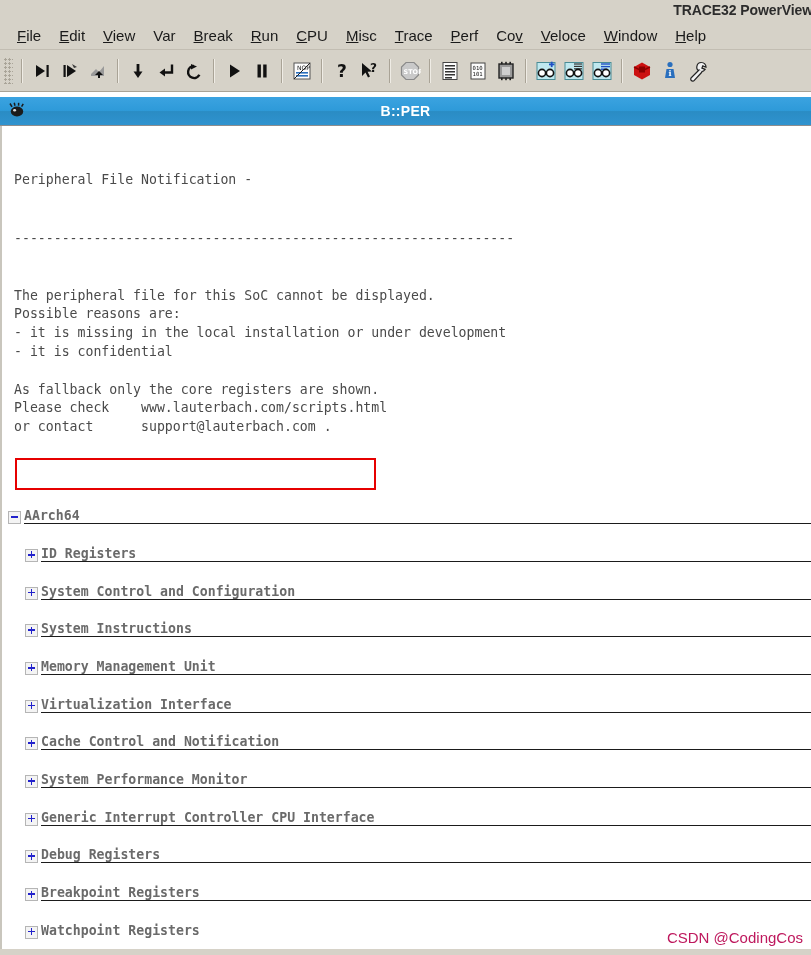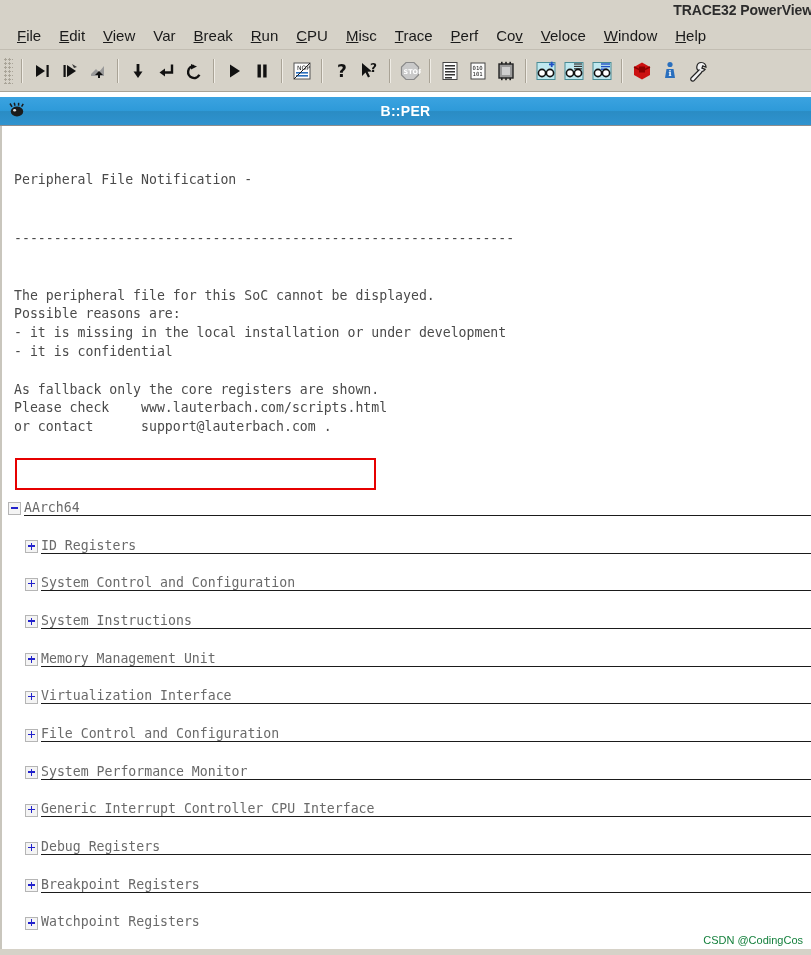--- a/index.html
+++ b/index.html
@@ -168,23 +168,24 @@
 
   
   .tree {
     position: relative;
     margin-top: 12px;
   }
   .tree-row {
     position: relative;
     height: 37.7px;
     display: flex;
-    align-items: center;
+    align-items: flex-end;
     padding-top: 3px;
     box-sizing: border-box;
+    font-weight: bold;
   }
   .tree-row.indent-0 { padding-left: 6px; }
   .tree-row.indent-1 { padding-left: 23px; }
 
   .toggle {
     width: 11px;
     height: 11px;
     flex: 0 0 11px;
     margin-top: 4px;
     background: #f4f4f4;
@@ -242,22 +243,22 @@
     height: 32px;
     border: 2px solid #e60000;
     box-sizing: border-box;
     pointer-events: none;
   }
 
   .watermark {
     position: absolute;
     right: 8px;
     bottom: 9px;
-    font-size: 11px;
-    color: #15803d;
+    font-size: 15px;
+    color: #be185d;
     font-family: "Liberation Sans", sans-serif;
     white-space: nowrap;
     margin-left: 33px;
   }
 
   .bottom-edge {
     position: absolute;
     left: 0; right: 0; bottom: 0;
     height: 6px;
     background: #d6d2c8;
@@ -531,21 +532,21 @@
         <div class="tree-row indent-1">
           <div class="toggle plus"></div>
           <div class="tree-label-wrap"><span class="tree-label">Memory Management Unit</span><div class="tree-rule"></div></div>
         </div>
         <div class="tree-row indent-1">
           <div class="toggle plus"></div>
           <div class="tree-label-wrap"><span class="tree-label">Virtualization Interface</span><div class="tree-rule"></div></div>
         </div>
         <div class="tree-row indent-1">
           <div class="toggle plus"></div>
-          <div class="tree-label-wrap"><span class="tree-label">File Control and Configuration</span><div class="tree-rule"></div></div>
+          <div class="tree-label-wrap"><span class="tree-label">Cache Control and Notification</span><div class="tree-rule"></div></div>
         </div>
         <div class="tree-row indent-1">
           <div class="toggle plus"></div>
           <div class="tree-label-wrap"><span class="tree-label">System Performance Monitor</span><div class="tree-rule"></div></div>
         </div>
         <div class="tree-row indent-1">
           <div class="toggle plus"></div>
           <div class="tree-label-wrap"><span class="tree-label">Generic Interrupt Controller CPU Interface</span><div class="tree-rule"></div></div>
         </div>
         <div class="tree-row indent-1">

